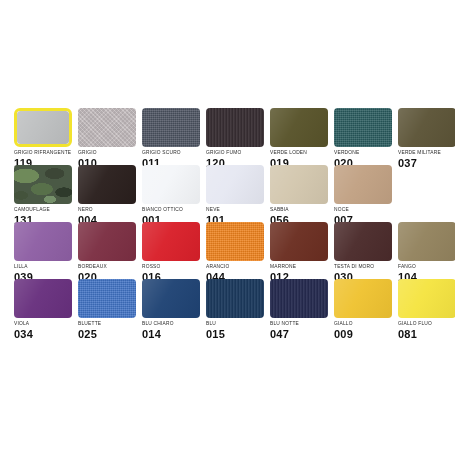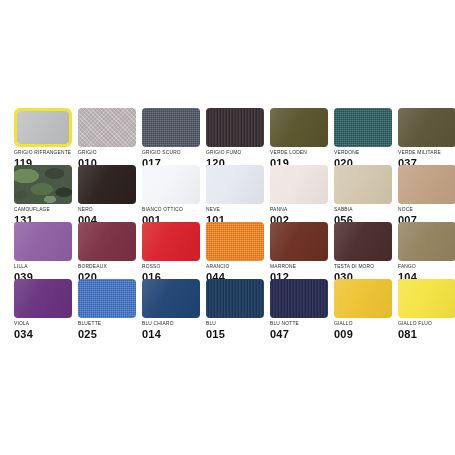--- a/index.html
+++ b/index.html
@@ -143,21 +143,21 @@
             <div class="fill tex-melange" style="background: rgb(195, 187, 189);"></div>
           </div>
           <div class="name">GRIGIO</div>
           <div class="code">010</div>
         </div>
         <div class="cell">
           <div class="chip">
             <div class="fill tex-weave" style="background: rgb(75, 82, 96);"></div>
           </div>
           <div class="name">GRIGIO SCURO</div>
-          <div class="code">017</div>
+          <div class="code">011</div>
         </div>
         <div class="cell">
           <div class="chip">
             <div class="fill tex-grain" style="background: rgb(56, 46, 51);"></div>
           </div>
           <div class="name">GRIGIO FUMO</div>
           <div class="code">120</div>
         </div>
         <div class="cell">
           <div class="chip">
@@ -202,27 +202,20 @@
           </div>
           <div class="name">BIANCO OTTICO</div>
           <div class="code">001</div>
         </div>
         <div class="cell">
           <div class="chip">
             <div class="fill tex-gloss" style="background: rgb(230, 232, 242);"></div>
           </div>
           <div class="name">NEVE</div>
           <div class="code">101</div>
-        </div>
-        <div class="cell">
-          <div class="chip">
-            <div class="fill tex-gloss" style="background: rgb(239, 229, 227);"></div>
-          </div>
-          <div class="name">PANNA</div>
-          <div class="code">002</div>
         </div>
         <div class="cell">
           <div class="chip">
             <div class="fill tex-gloss" style="background: rgb(211, 199, 174);"></div>
           </div>
           <div class="name">SABBIA</div>
           <div class="code">056</div>
         </div>
         <div class="cell">
           <div class="chip">

